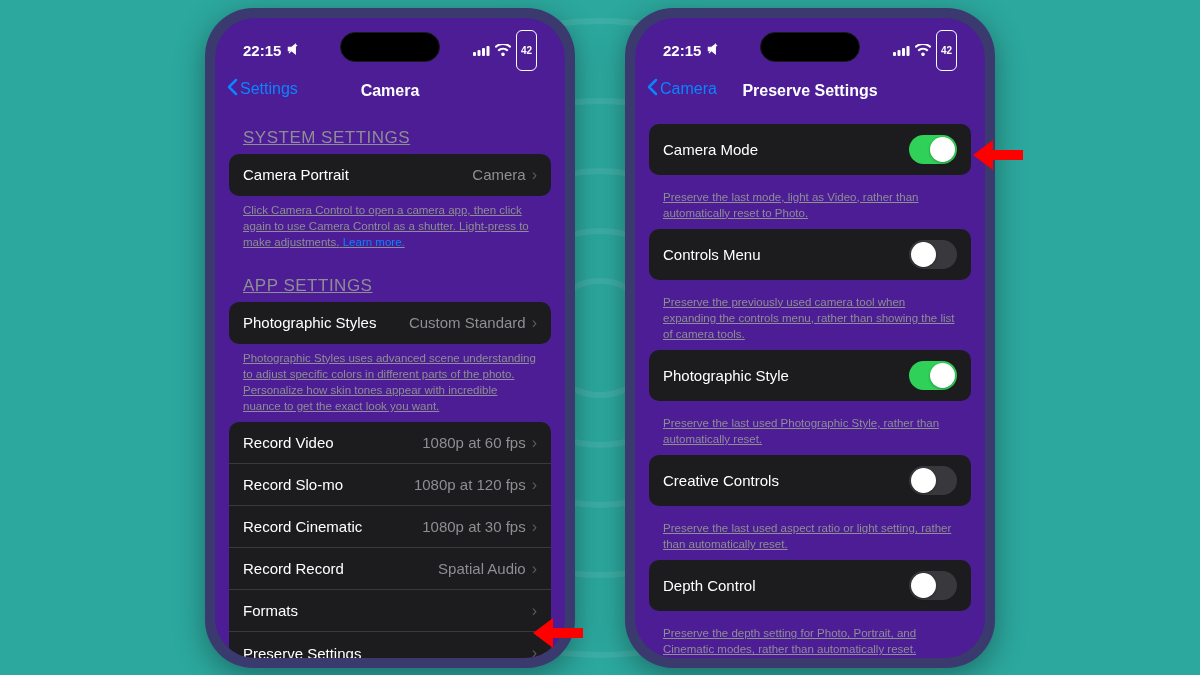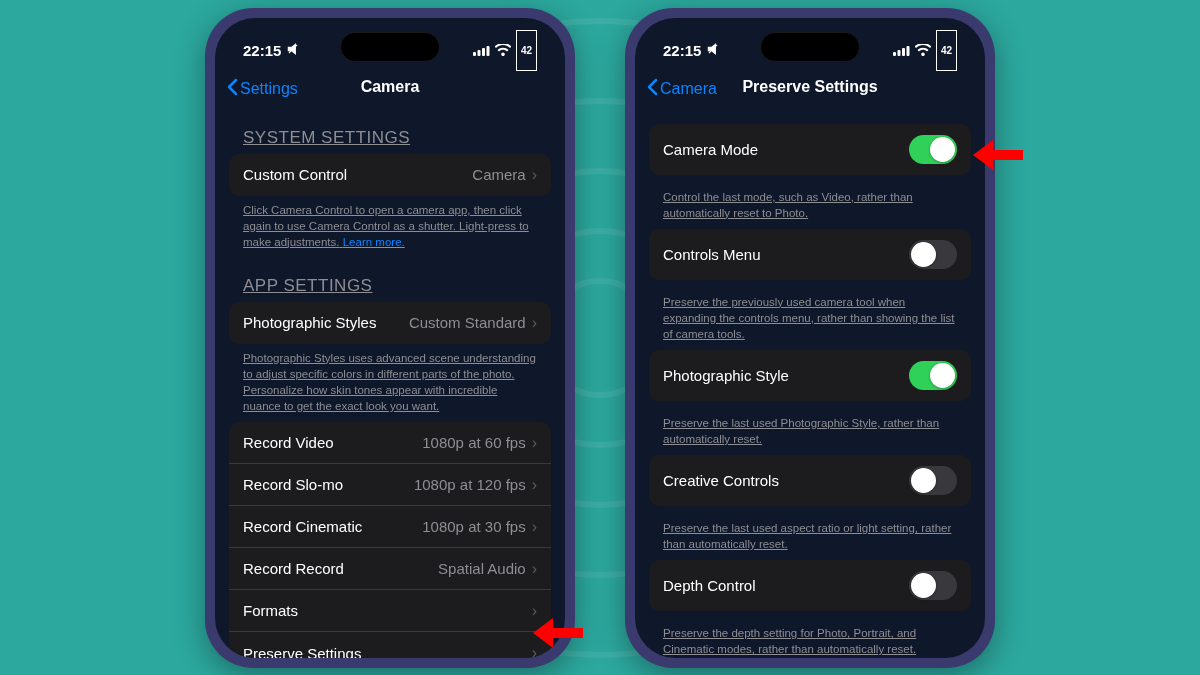--- a/index.html
+++ b/index.html
@@ -27,21 +27,21 @@
       height: 660px;
       background: #3a3a6e;
       border-radius: 48px;
       padding: 10px;
       position: relative;
       z-index: 1;
       box-shadow: 0 8px 30px rgba(0,0,0,0.35);
     }
     .phone-inner {
       width: 100%; height: 100%;
-      background: #0f172a;
+      background: #4c1d95;
       border-radius: 40px;
       overflow: hidden;
       position: relative;
       color: #fff;
     }
     .dynamic-island {
       position: absolute;
       top: 14px; left: 50%;
       transform: translateX(-50%);
       width: 100px; height: 30px;
@@ -56,21 +56,21 @@
       align-items: center;
       padding: 16px 28px 0;
       height: 50px;
       font-size: 15px;
       font-weight: 600;
     }
     .status-left { display: flex; align-items: center; gap: 5px; }
     .status-right { display: flex; align-items: center; gap: 5px; }
     .nav-bar {
       display: flex;
-      align-items: flex-start;
+      align-items: flex-end;
       padding: 10px 12px;
       position: relative;
       height: 42px;
     }
     .back-btn { display: flex; align-items: center; color: #0a84ff; font-size: 16px; gap: 2px; }
     .nav-title { position: absolute; left: 50%; transform: translateX(-50%); font-weight: 600; font-size: 16px; }
     .content { padding: 0 14px; overflow-y: hidden; height: calc(100% - 92px); }
     .section-header { color: #8e8e93; font-size: 17px; font-weight: 500; letter-spacing: 0.5px; padding: 18px 14px 6px; text-transform: uppercase; text-decoration: underline; }
     .cell-group { background: #1c1c1e; border-radius: 10px; overflow: hidden; }
     .cell {
@@ -102,21 +102,21 @@
       position: absolute;
       top: 2px;
       box-shadow: 0 1px 3px rgba(0,0,0,0.3);
     }
     .toggle.on .toggle-knob { right: 2px; }
     .toggle.off .toggle-knob { left: 2px; }
     .arrow-annotation {
       position: absolute;
       z-index: 20;
     }
-    .battery-pill { display: inline-flex; align-items: center; border: 1.5px solid #fff; border-radius: 0; padding: 14px 4px; font-size: 10px; font-weight: 700; }
+    .battery-pill { display: inline-flex; align-items: center; border: 1.5px solid #fff; border-radius: 6px; padding: 14px 4px; font-size: 10px; font-weight: 700; }
     .switch-cell-group { margin-bottom: 8px; text-align: center; }
   </style>
 </head>
 <body>
 
 <div class="bg-rings">
   <div class="ring" style="width:120px;height:120px"></div>
   <div class="ring" style="width:220px;height:220px"></div>
   <div class="ring" style="width:340px;height:340px"></div>
   <div class="ring" style="width:480px;height:480px"></div>
@@ -160,21 +160,21 @@
             </svg>
         </span>
         <span>Settings</span>
       </div>
       <div class="nav-title">Camera</div>
     </div>
     <div class="content">
       <div class="section-header">SYSTEM SETTINGS</div>
       <div class="cell-group">
         <div class="cell">
-          <span class="cell-label">Custom Control</span>
+          <span class="cell-label">Camera Portrait</span>
           <span class="cell-value">
             <span>Camera</span>
             <span class="chevron">›</span>
           </span>
         </div>
       </div>
       <div class="footer-text">
         <span>Click Camera Control to open a camera app, then click again to use Camera Control as a shutter. Light-press to make adjustments.</span>
         <a href="#">Learn more.</a>
       </div>
@@ -285,21 +285,21 @@
     <div class="content" style="padding-top:14px">
 
       <div class="cell-group switch-cell-group">
         <div class="cell">
           <span class="cell-label">Camera Mode</span>
           <div class="toggle on">
               <div class="toggle-knob"></div>
             </div>
         </div>
       </div>
-      <div class="footer-text">Control the last mode, such as Video, rather than automatically reset to Photo.</div>
+      <div class="footer-text">Preserve the last mode, light as Video, rather than automatically reset to Photo.</div>
 
       <div class="cell-group switch-cell-group">
         <div class="cell">
           <span class="cell-label">Controls Menu</span>
           <div class="toggle off">
               <div class="toggle-knob"></div>
             </div>
         </div>
       </div>
       <div class="footer-text">Preserve the previously used camera tool when expanding the controls menu, rather than showing the list of camera tools.</div>

